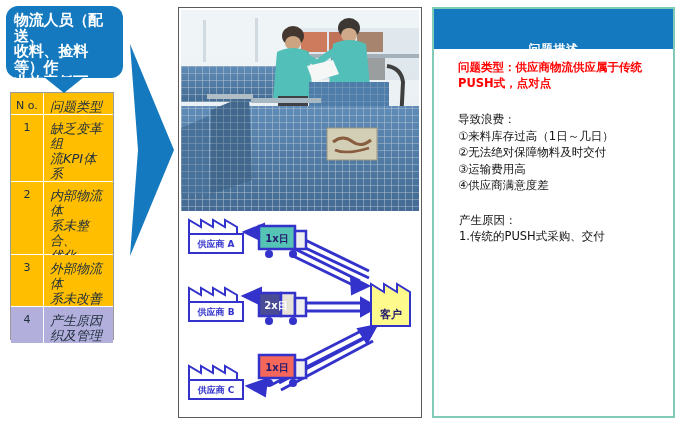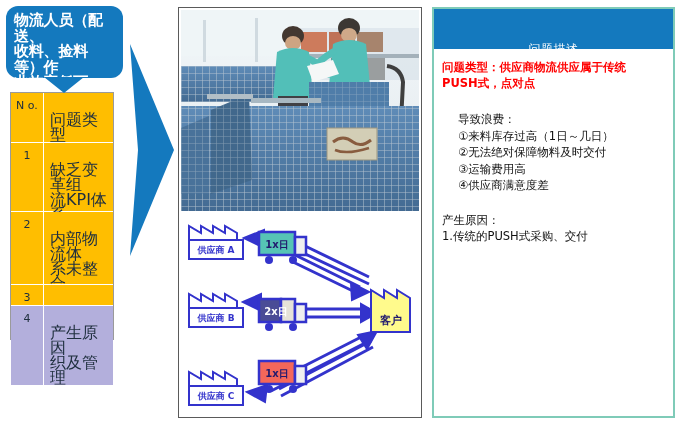--- a/index.html
+++ b/index.html
@@ -34,61 +34,61 @@
   }
   .trow{display:flex;border-bottom:1px solid #ffffff;box-sizing:border-box;}
   .trow:last-child{border-bottom:none;}
   .tno{
     width:33px;flex:0 0 33px;border-right:1px solid #ffffff;
     box-sizing:border-box;
     display:flex;align-items:flex-start;justify-content:center;
     padding-top:6px;font-size:11px;color:#20303f;line-height:14px;
   }
   .ttype{
-    flex:1;box-sizing:border-box;padding:19px 4px 0 6px;
-    font-size:16px;color:#20303f;line-height:15px;white-space:pre-line;
+    flex:1;box-sizing:border-box;padding:6px 4px 0 6px;
+    font-size:13px;color:#20303f;line-height:15px;white-space:pre-line;font-style:italic;
   }
   .amber{background:#FFBE00;}
   .lilac{background:#B3AFDC;}
   
   #bigarrow{
     position:absolute;left:128px;top:44px;width:52px;height:212px;z-index:1;
   }
   
   #middle{
     position:absolute;left:178px;top:7px;width:244px;height:411px;
     background:#ffffff;border:1px solid #5a5a5a;box-sizing:border-box;z-index:2;
   }
   #photo{
     position:absolute;left:181px;top:10px;width:238px;height:201px;
     overflow:hidden;z-index:3;
   }
   #flow{
-    position:absolute;left:181px;top:214px;width:238px;height:203px;z-index:3;
+    position:absolute;left:181px;top:208px;width:238px;height:203px;z-index:3;
   }
   
   #right{
     position:absolute;left:432px;top:7px;width:243px;height:411px;
     border:2px solid #7FCBB8;box-sizing:border-box;background:#ffffff;z-index:2;
   }
   #right-header{
     height:40px;background:#1479BE;
     display:flex;align-items:center;justify-content:center;
   }
-  #right-header-text{color:#fff;font-weight:normal;font-size:12px;letter-spacing:0.5px;margin-top:40px;}
+  #right-header-text{color:#fff;font-weight:bold;font-size:12px;letter-spacing:0.5px;margin-top:40px;}
   #right-body{padding:10px 8px 0 8px;}
   #issue-type{
     color:#FF0000;font-size:11.5px;line-height:16px;white-space:pre-line;
-    font-weight:bold;margin:0 0 20px 0;
+    font-weight:bold;margin:0 0 20px 16px;
   }
   #waste-block{
     color:#111;font-size:11.5px;line-height:16.5px;white-space:pre-line;margin:16px;
   }
   #cause-block{
-    color:#111;font-size:11.5px;line-height:16.5px;white-space:pre-line;margin:18px 0 0 0;
+    color:#111;font-size:11.5px;line-height:16.5px;white-space:pre-line;margin:18px 0 0 17px;
   }
 </style>
 </head>
 <body>
 
 <div id="callout">
   <div id="callout-text">物流人员（配送、
 收料、捡料等）作
 业效率低下</div>
 </div>
@@ -106,20 +106,22 @@
 流KPI体系</div>
   </div>
   <div class="trow amber" style="height:73px;">
     <div class="tno">2</div>
     <div class="ttype">内部物流体
 系未整合、
 优化</div>
   </div>
   <div class="trow amber" style="height:66px;">
     <div class="tno">3</div>
+    <div class="ttype">外部物流体
+系未改善</div>
   </div>
   <div class="trow lilac" style="flex:1;">
     <div class="tno">4</div>
     <div class="ttype">产生原因
 织及管理</div>
   </div>
 </div>
 
 <svg id="bigarrow" viewBox="0 0 52 212">
   <path d="M2 0 L46 106 L2 212 L10 106 Z" fill="#1479BE"></path>

